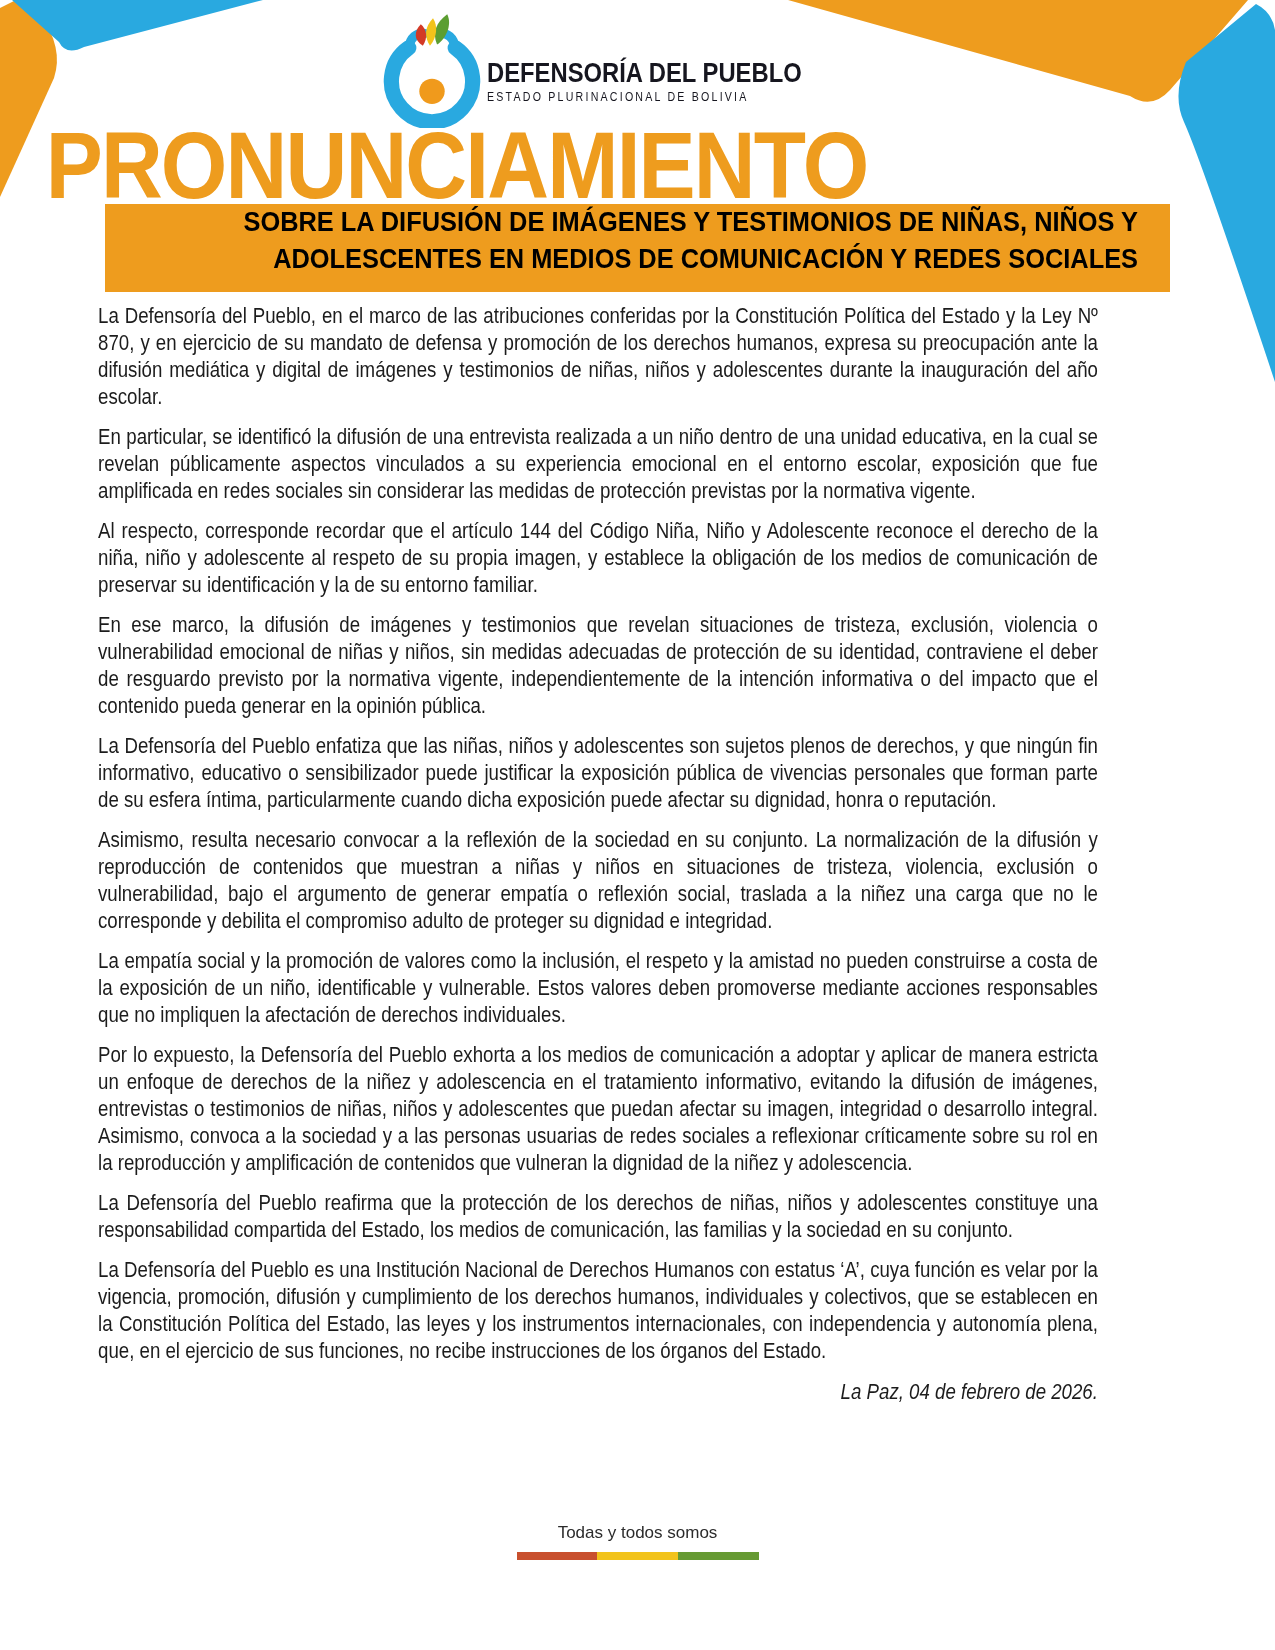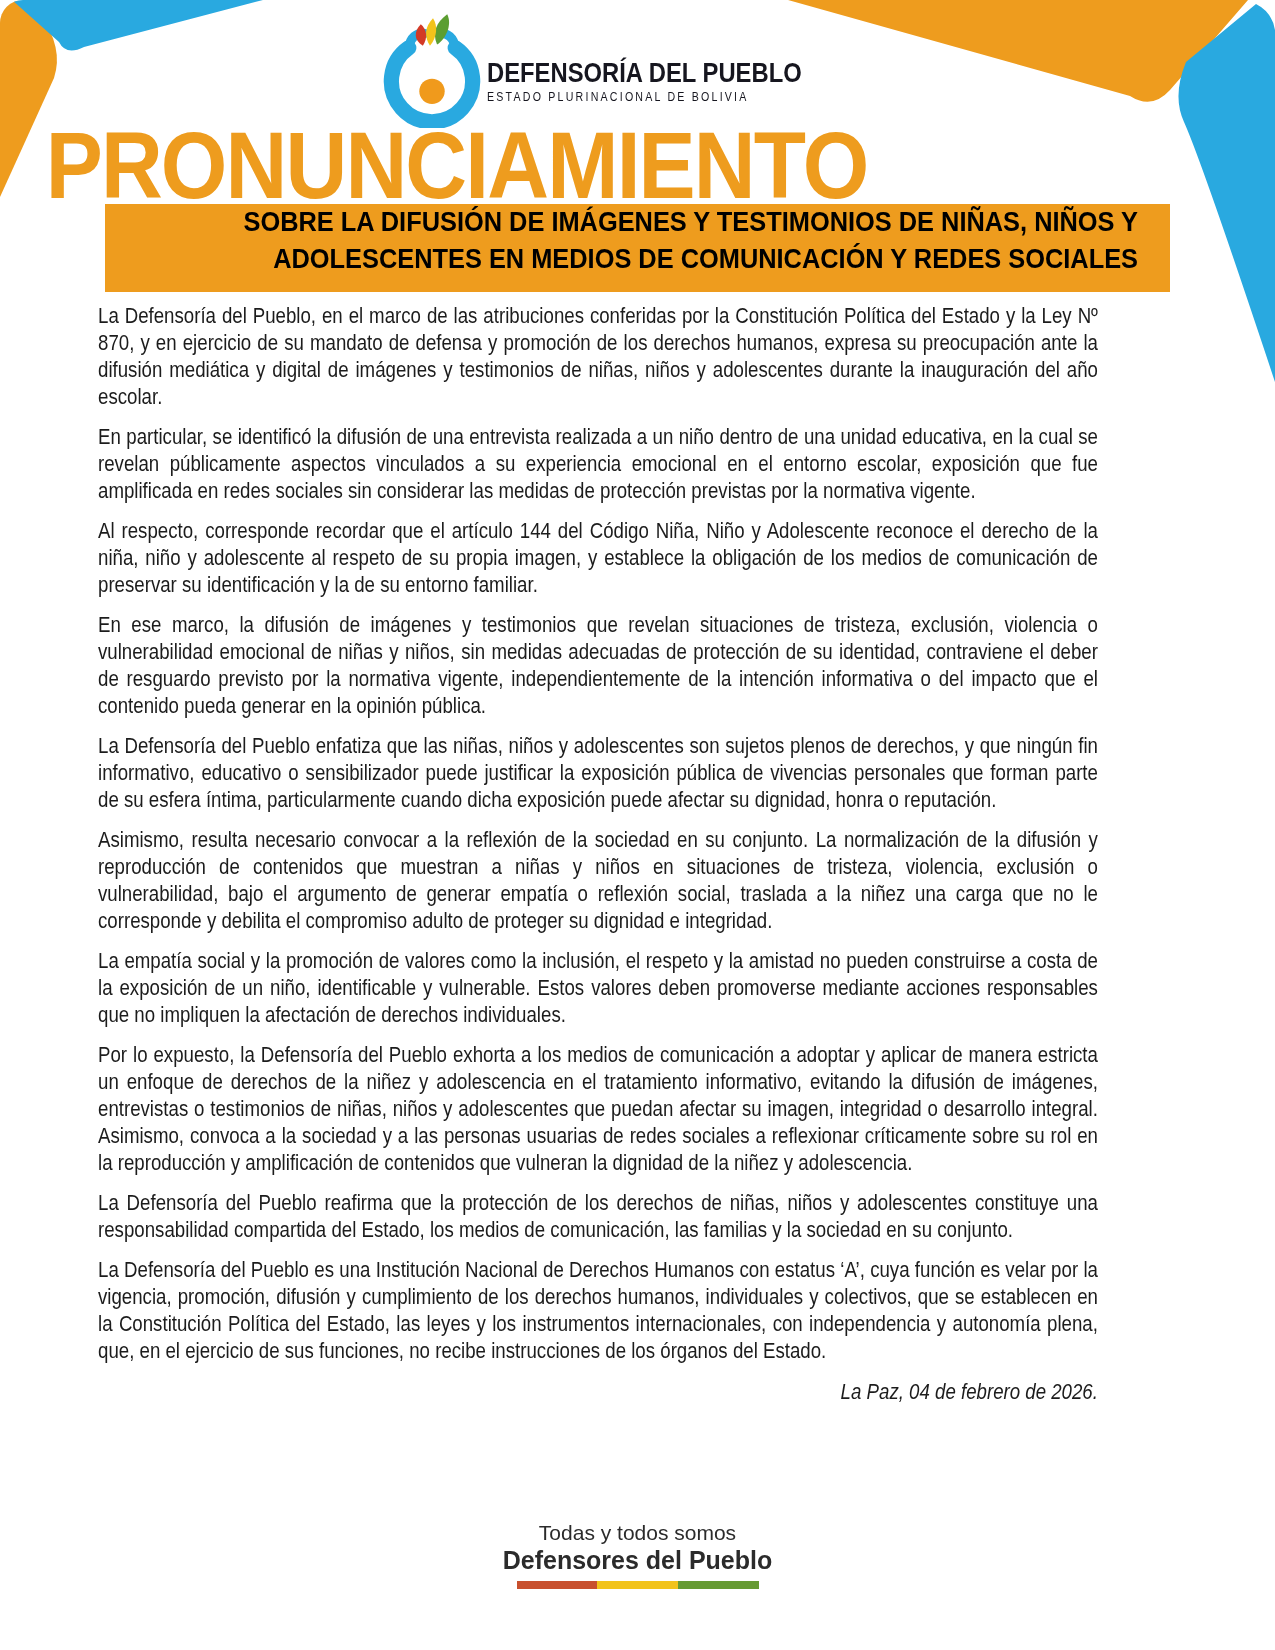--- a/index.html
+++ b/index.html
@@ -3,21 +3,20 @@
 <meta charset="utf-8">
 <style>
   html,body{margin:0;padding:0;background:#ffffff;}
   .page{
     position:relative;
     width:1275px;height:1650px;
     background:#ffffff;
     overflow:hidden;
     font-family:"Liberation Sans", sans-serif;
     color:#1c1c1c;
-    border-radius:23px;
   }
   .decor{position:absolute;left:0;top:0;width:1275px;height:1650px;pointer-events:none;}
 
   
   .logo-icon{position:absolute;left:366px;top:12px;width:132px;height:116px;}
   .logo-text{
     position:absolute;left:487px;top:58px;width:320px;
     transform:scaleX(0.85);transform-origin:0 0;
   }
   .logo-name{
@@ -57,21 +56,21 @@
   .dateline{
     margin-top:14px;
     font-size:21.5px;line-height:27px;
     font-style:italic;
     text-align:right;
     color:#1c1c1c;
   }
 
   
   .footer{position:absolute;left:0;top:1520px;width:1275px;text-align:center;}
-  .footer-line1{font-size:21px;color:#2b2b2b;line-height:26px;}
+  .footer-line1{font-size:17px;color:#2b2b2b;line-height:26px;}
   .footer-line2{font-size:25px;font-weight:bold;color:#2b2b2b;line-height:29px;}
   .flag-bar{
     width:242px;height:8px;margin:6px auto 0 auto;display:flex;
   }
   .flag-bar div{flex:1;height:8px;}
   .flag-red{background:#C8502E;}
   .flag-yellow{background:#F2C31B;}
   .flag-green{background:#669A33;}
 </style>
 </head>
@@ -118,21 +117,20 @@
     <p>Asimismo, resulta necesario convocar a la reflexión de la sociedad en su conjunto. La normalización de la difusión y reproducción de contenidos que muestran a niñas y niños en situaciones de tristeza, violencia, exclusión o vulnerabilidad, bajo el argumento de generar empatía o reflexión social, traslada a la niñez una carga que no le corresponde y debilita el compromiso adulto de proteger su dignidad e integridad.</p>
     <p>La empatía social y la promoción de valores como la inclusión, el respeto y la amistad no pueden construirse a costa de la exposición de un niño, identificable y vulnerable. Estos valores deben promoverse mediante acciones responsables que no impliquen la afectación de derechos individuales.</p>
     <p>Por lo expuesto, la Defensoría del Pueblo exhorta a los medios de comunicación a adoptar y aplicar de manera estricta un enfoque de derechos de la niñez y adolescencia en el tratamiento informativo, evitando la difusión de imágenes, entrevistas o testimonios de niñas, niños y adolescentes que puedan afectar su imagen, integridad o desarrollo integral. Asimismo, convoca a la sociedad y a las personas usuarias de redes sociales a reflexionar críticamente sobre su rol en la reproducción y amplificación de contenidos que vulneran la dignidad de la niñez y adolescencia.</p>
     <p>La Defensoría del Pueblo reafirma que la protección de los derechos de niñas, niños y adolescentes constituye una responsabilidad compartida del Estado, los medios de comunicación, las familias y la sociedad en su conjunto.</p>
     <p>La Defensoría del Pueblo es una Institución Nacional de Derechos Humanos con estatus ‘A’, cuya función es velar por la vigencia, promoción, difusión y cumplimiento de los derechos humanos, individuales y colectivos, que se establecen en la Constitución Política del Estado, las leyes y los instrumentos internacionales, con independencia y autonomía plena, que, en el ejercicio de sus funciones, no recibe instrucciones de los órganos del Estado.</p>
     <div class="dateline">La Paz, 04 de febrero de 2026.</div>
   </div>
 
   <div class="footer">
     <div class="footer-line1">Todas y todos somos</div>
-    <div class="footer-line2">Defensores del Pueblo</div>
     <div class="flag-bar">
       <div class="flag-red"></div>
       <div class="flag-yellow"></div>
       <div class="flag-green"></div>
     </div>
   </div>
 
 </div>
 
 </body></html>

